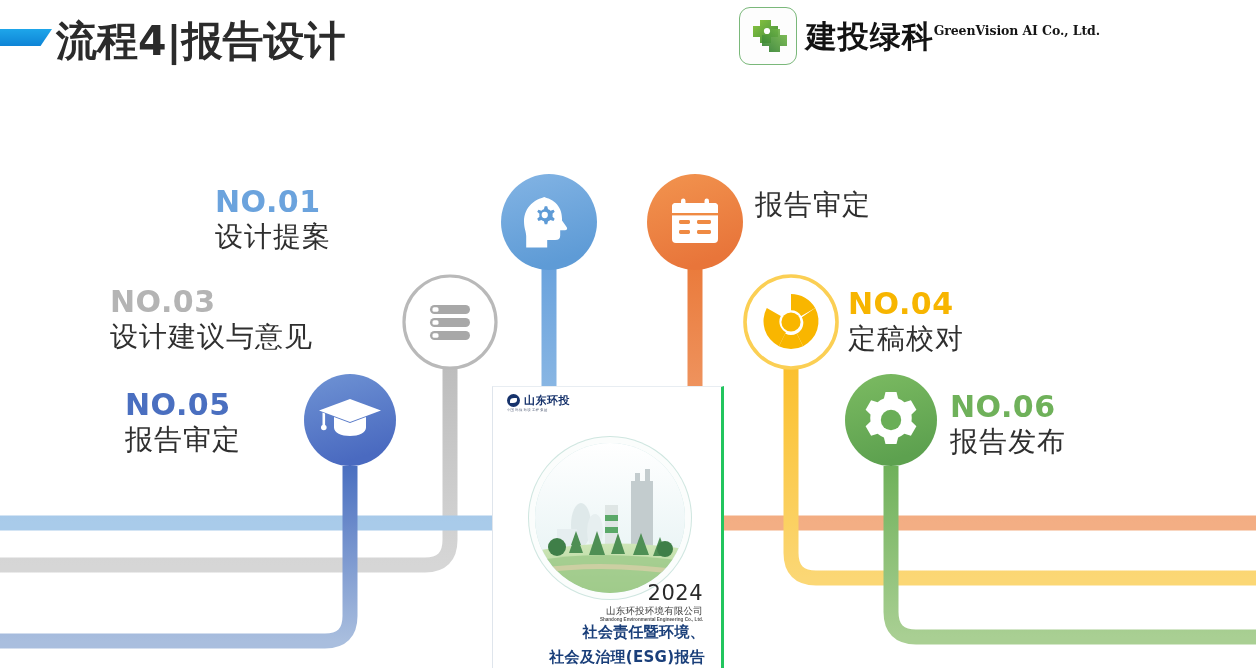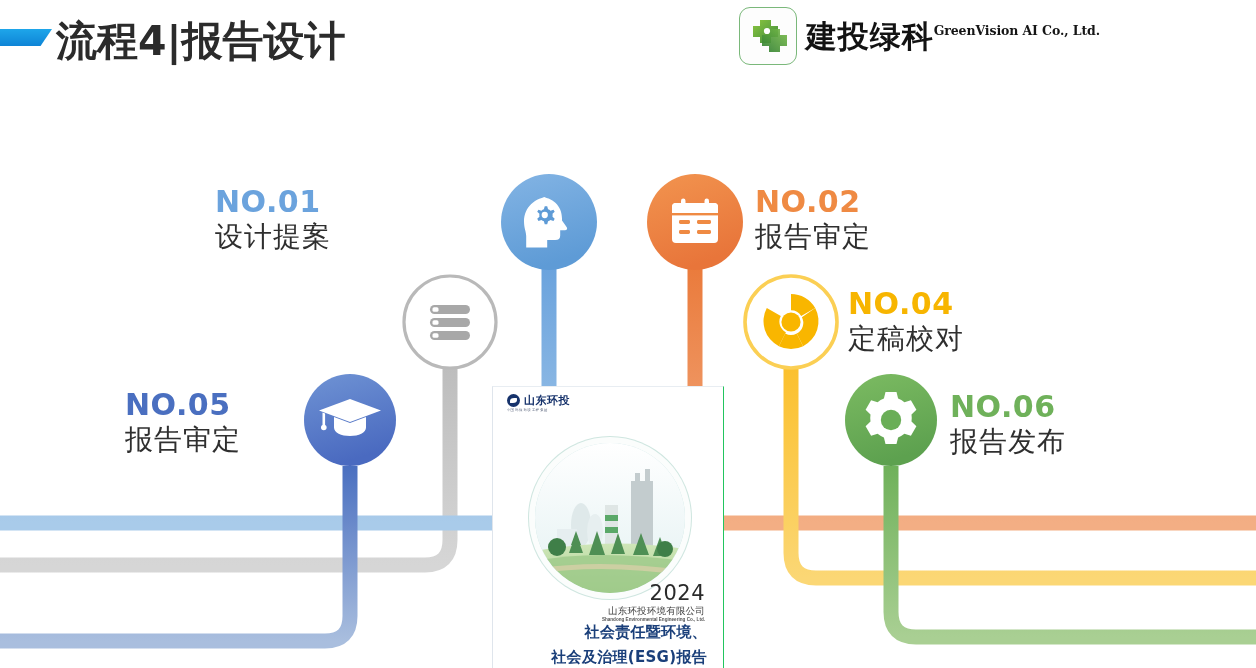--- a/index.html
+++ b/index.html
@@ -78,21 +78,21 @@
   }
   .align-right { text-align: left; }
   .align-left  { text-align: left; }
 
   
   #cover {
     position: absolute; left: 492px; top: 386px;
     width: 232px; height: 282px;
     background: #ffffff;
     border-left: 1px solid #dfe5ec;
-    border-right: 1px solid #22c55e;
+    border-right: 3px solid #22c55e;
     border-top: 1px solid #e8edf2;
     z-index: 20;
     overflow: hidden;
   }
   #cover-logo { position: absolute; left: 14px; top: 6px; display:flex; align-items:center; gap:4px; }
   #cover-logo-badge {
     width: 13px; height: 13px; border-radius: 50%;
     background: #16326b; position: relative;
   }
   #cover-logo-badge::after{
@@ -334,24 +334,27 @@
     <div id="cover-main2">社会及治理(ESG)报告</div>
 
   </div>
 
   <div class="node-label align-right" style="left:215px; top:186px; width:180px;">
     <div class="node-num" style="color:#6ba3dd">NO.01</div>
     <div class="node-cn">设计提案</div>
   </div>
 
   <div class="node-label align-left" style="left:755px; top:186px; width:230px;">
-    <div class="node-num" style="color:#ef8a43">NO.02</div>
     <div class="node-cn">报告审定</div>
   </div>
 
+  <div class="node-label align-right" style="left:110px; top:286px; width:280px;">
+    <div class="node-num" style="color:#b4b4b4">NO.03</div>
+    <div class="node-cn">设计建议与意见</div>
+  </div>
 
   <div class="node-label align-left" style="left:848px; top:288px; width:230px;">
     <div class="node-num" style="color:#f7b500">NO.04</div>
     <div class="node-cn">定稿校对</div>
   </div>
 
   <div class="node-label align-right" style="left:125px; top:389px; width:180px;">
     <div class="node-num" style="color:#4a6fc0">NO.05</div>
     <div class="node-cn">报告审定</div>
   </div>

